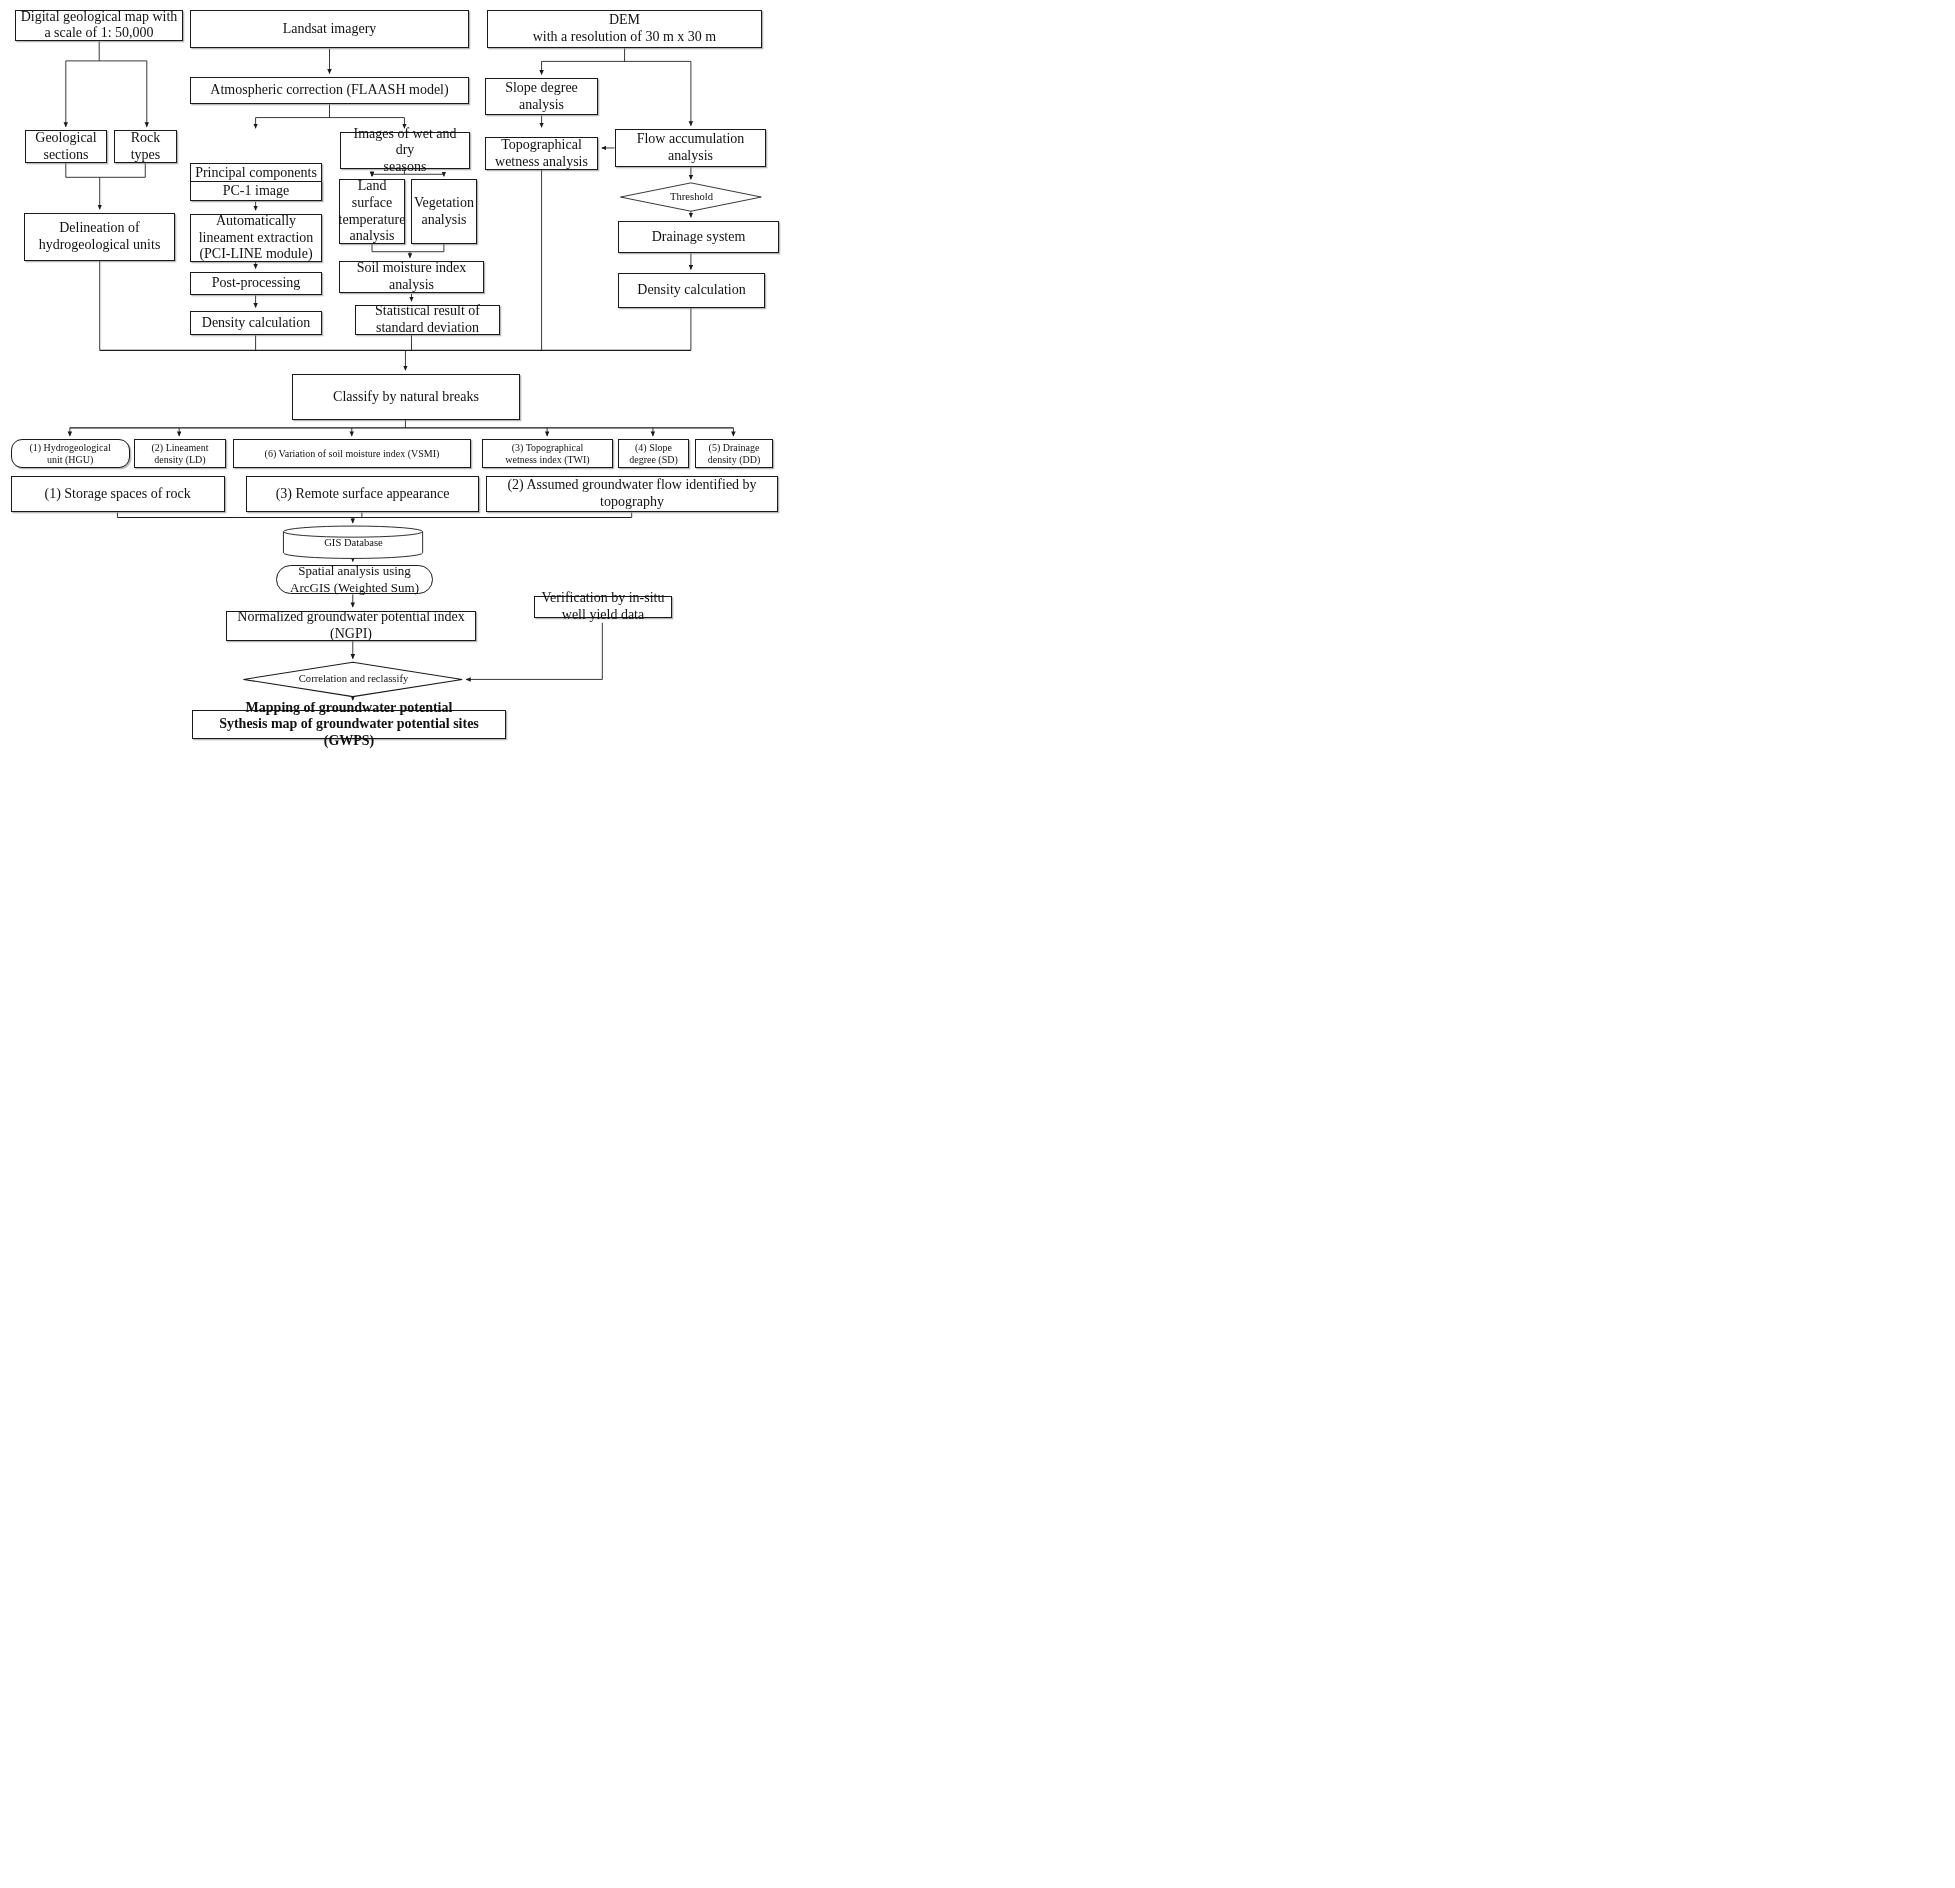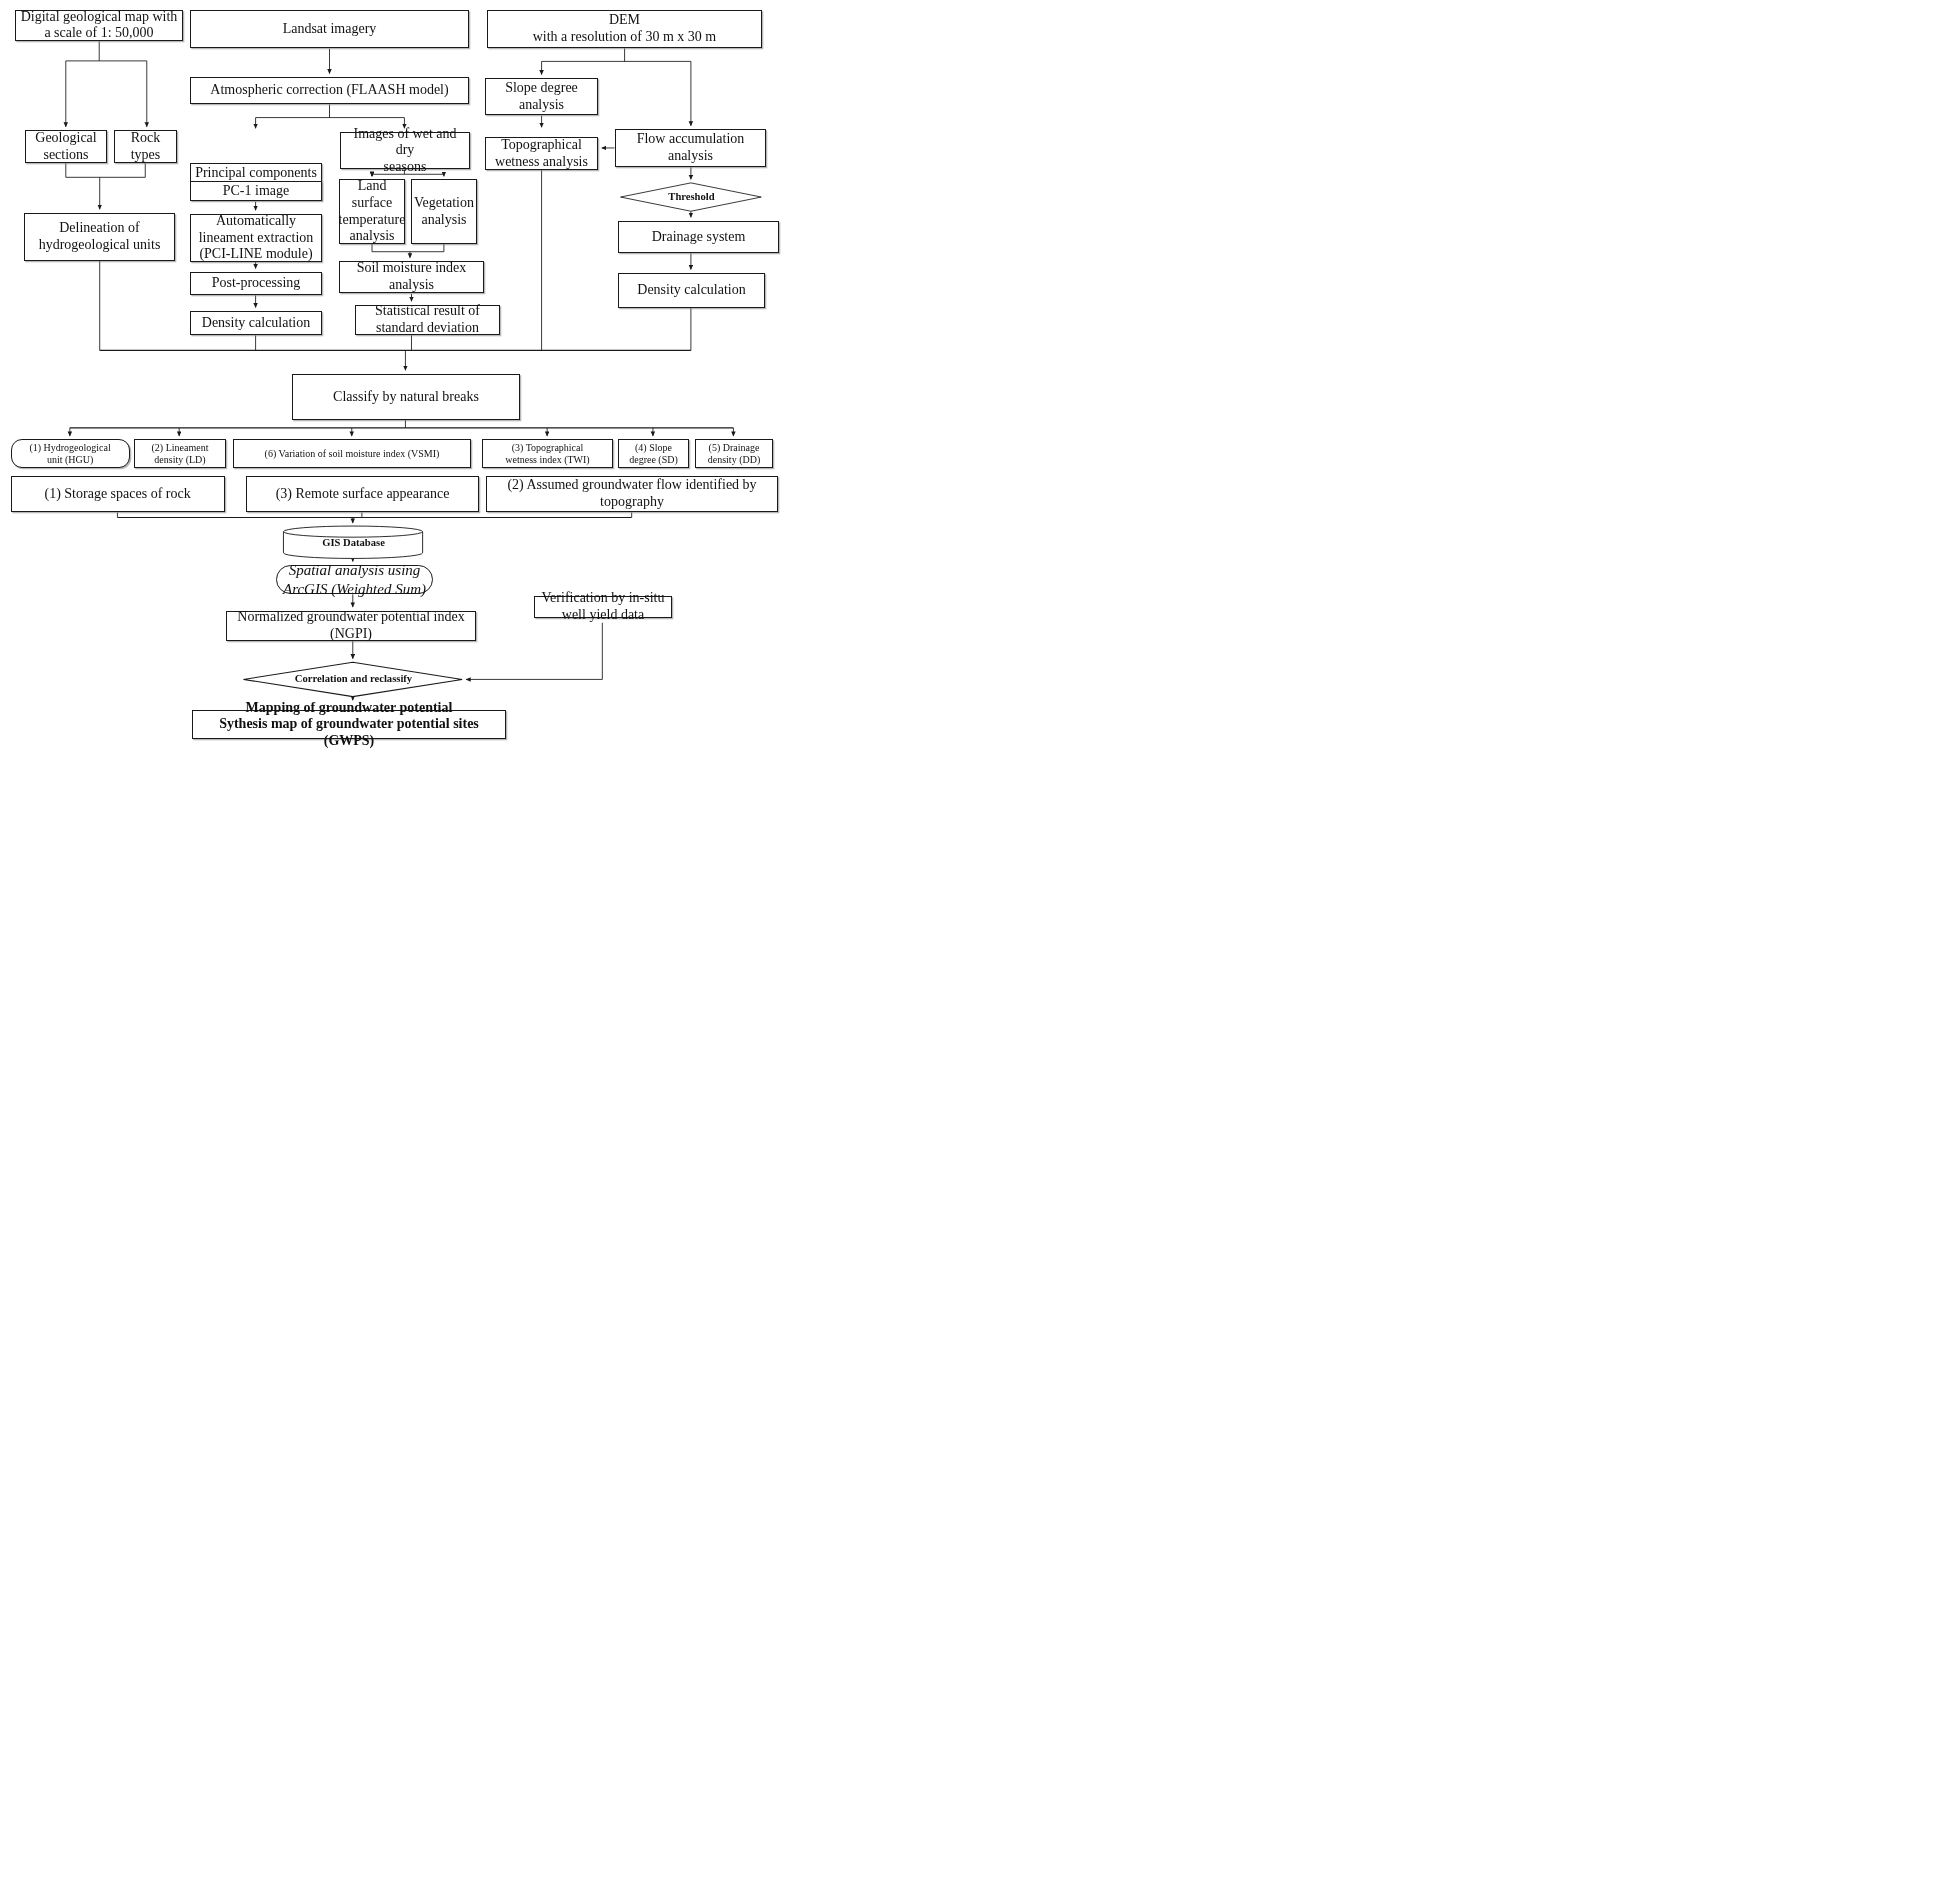--- a/index.html
+++ b/index.html
@@ -19,27 +19,27 @@
     display:flex;align-items:center;justify-content:center;
     text-align:center;
     font-size:14px;line-height:1.18;
     box-shadow:1.3px 1.3px 0 rgba(125,125,125,0.55);
     padding:1px 2px;
   }
   .node.small{font-size:10px;}
   .bare{
     position:absolute;border:none;background:transparent;box-shadow:none;
     display:flex;align-items:center;justify-content:center;text-align:center;
-    font-size:10.6px;line-height:1.18;padding:0;font-weight:bold;
+    font-size:10.6px;line-height:1.18;padding:0;
   }
   .stadium{
     position:absolute;box-sizing:border-box;
     border:0.8px solid #1a1a1a;background:#fff;border-radius:15px;
     display:flex;align-items:center;justify-content:center;text-align:center;
-    font-size:15px;line-height:1.25;font-style:italic;
+    font-size:13px;line-height:1.25;
   }
 </style>
 </head>
 <body>
 
 <div class="canvas">
 
   <svg class="wires" viewBox="0 0 1545 1493" xmlns="http://www.w3.org/2000/svg">
     <defs>
       <marker id="arr" markerUnits="userSpaceOnUse" markerWidth="14" markerHeight="12" refX="9" refY="4.5" orient="auto">

